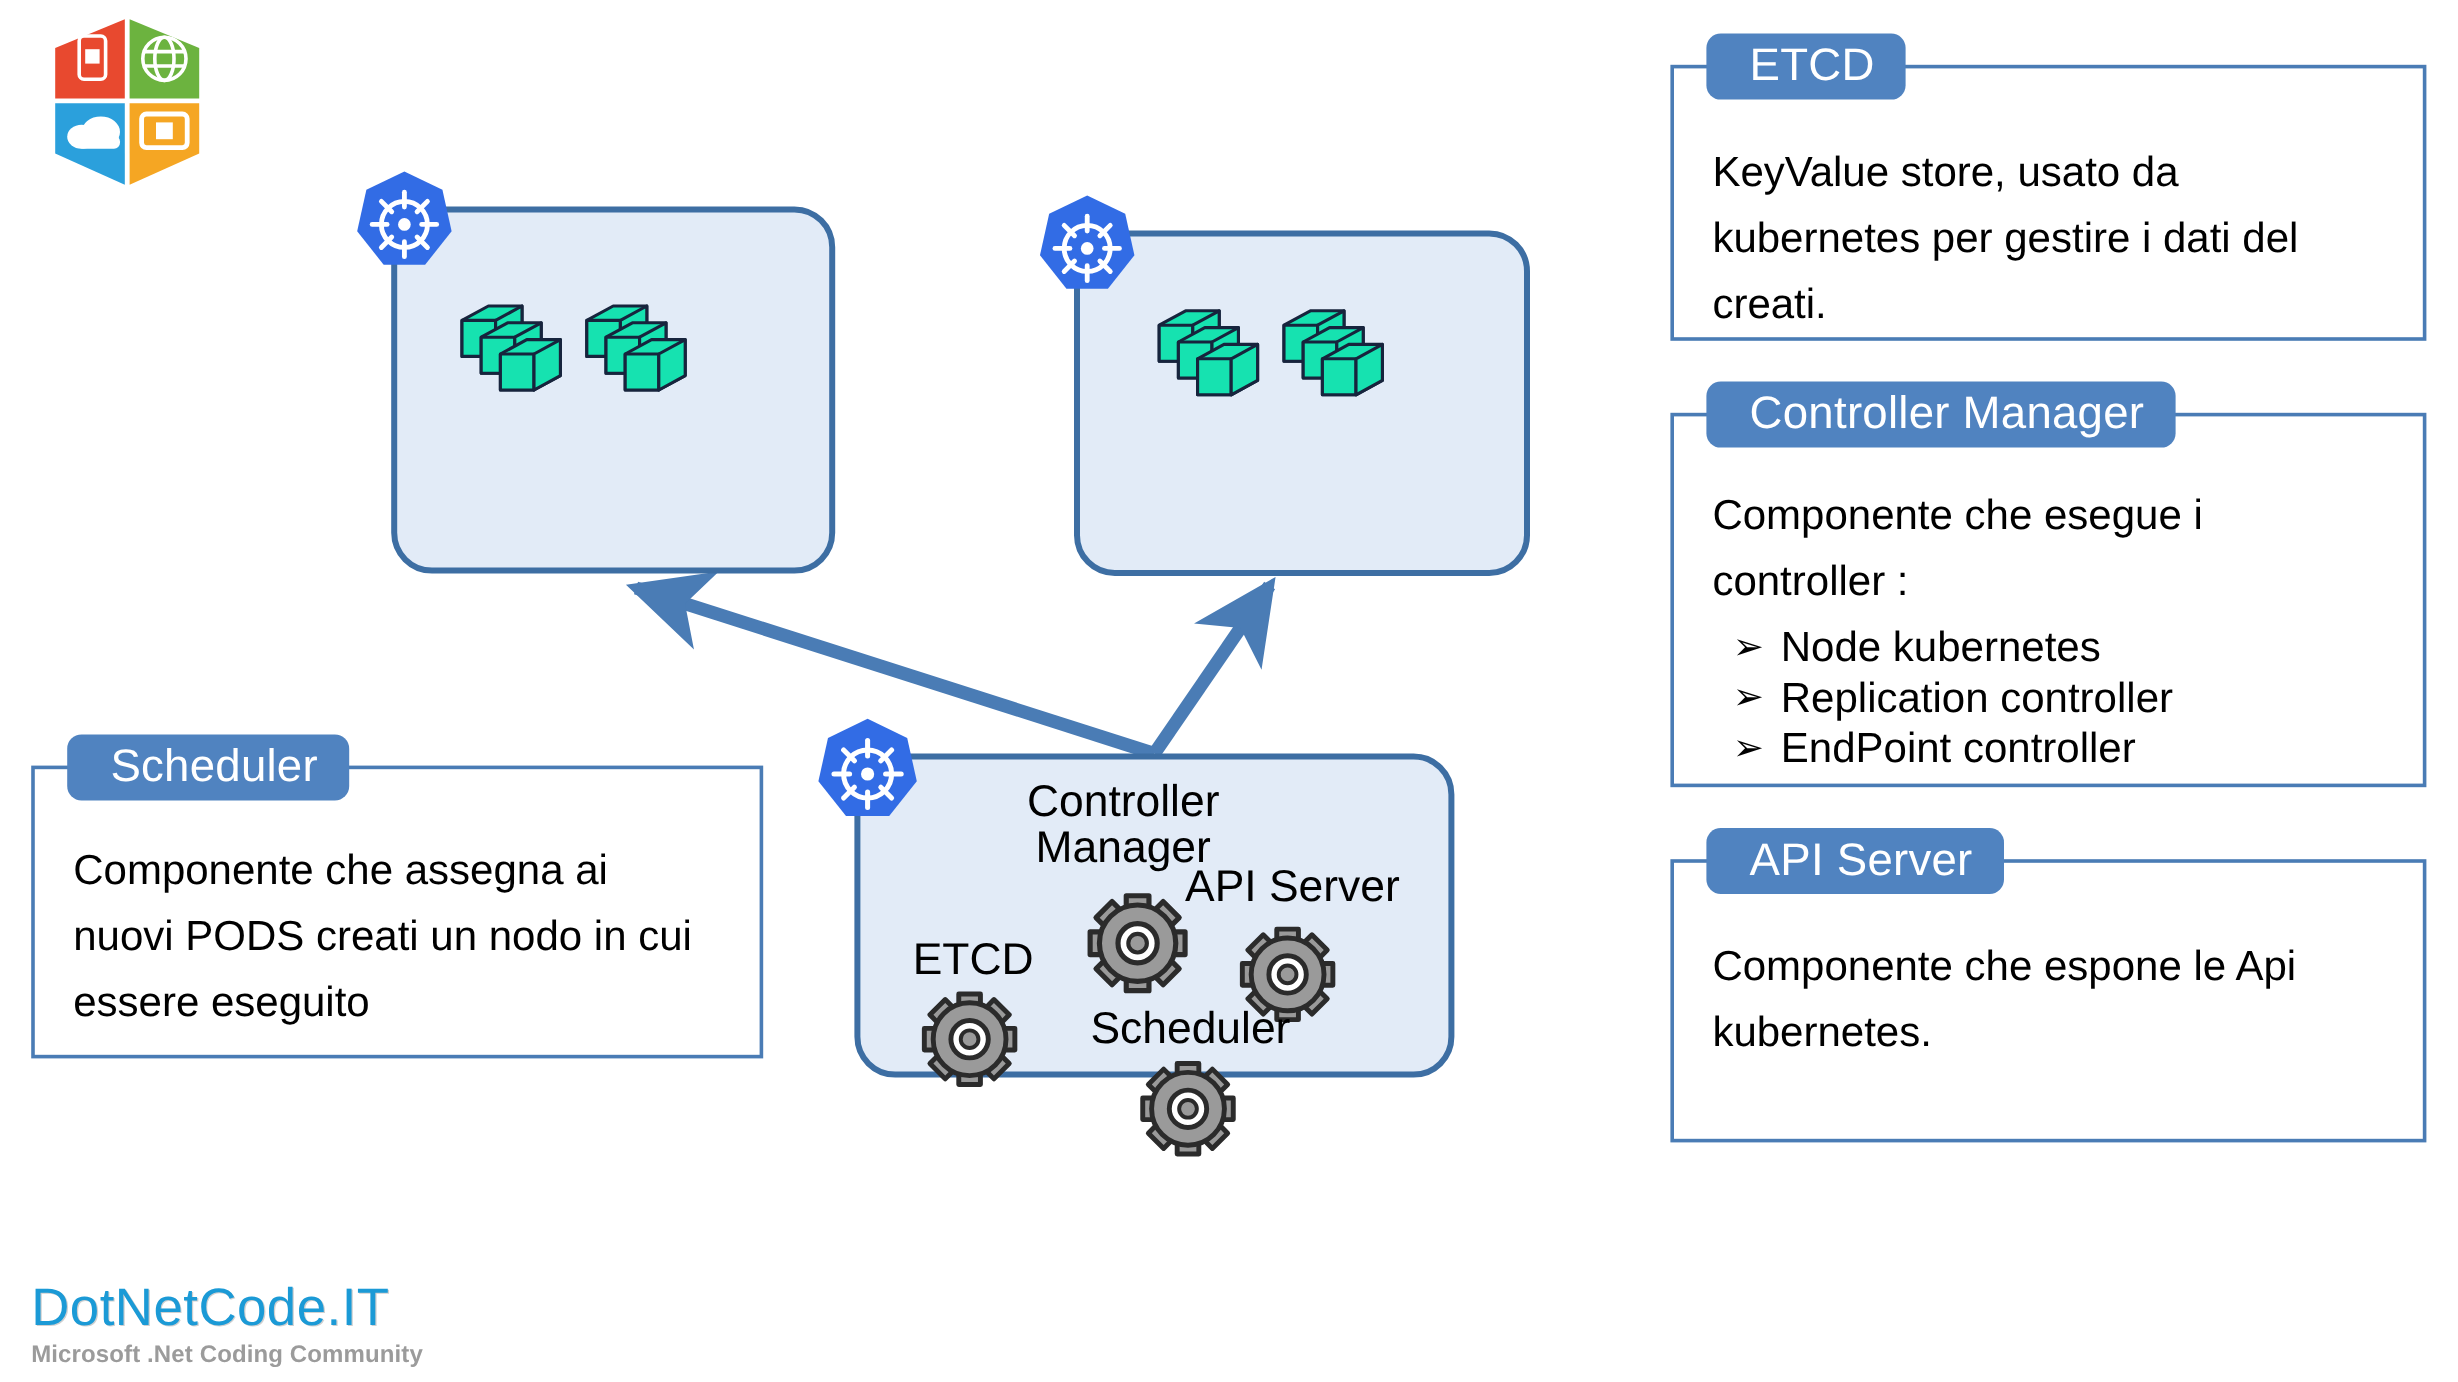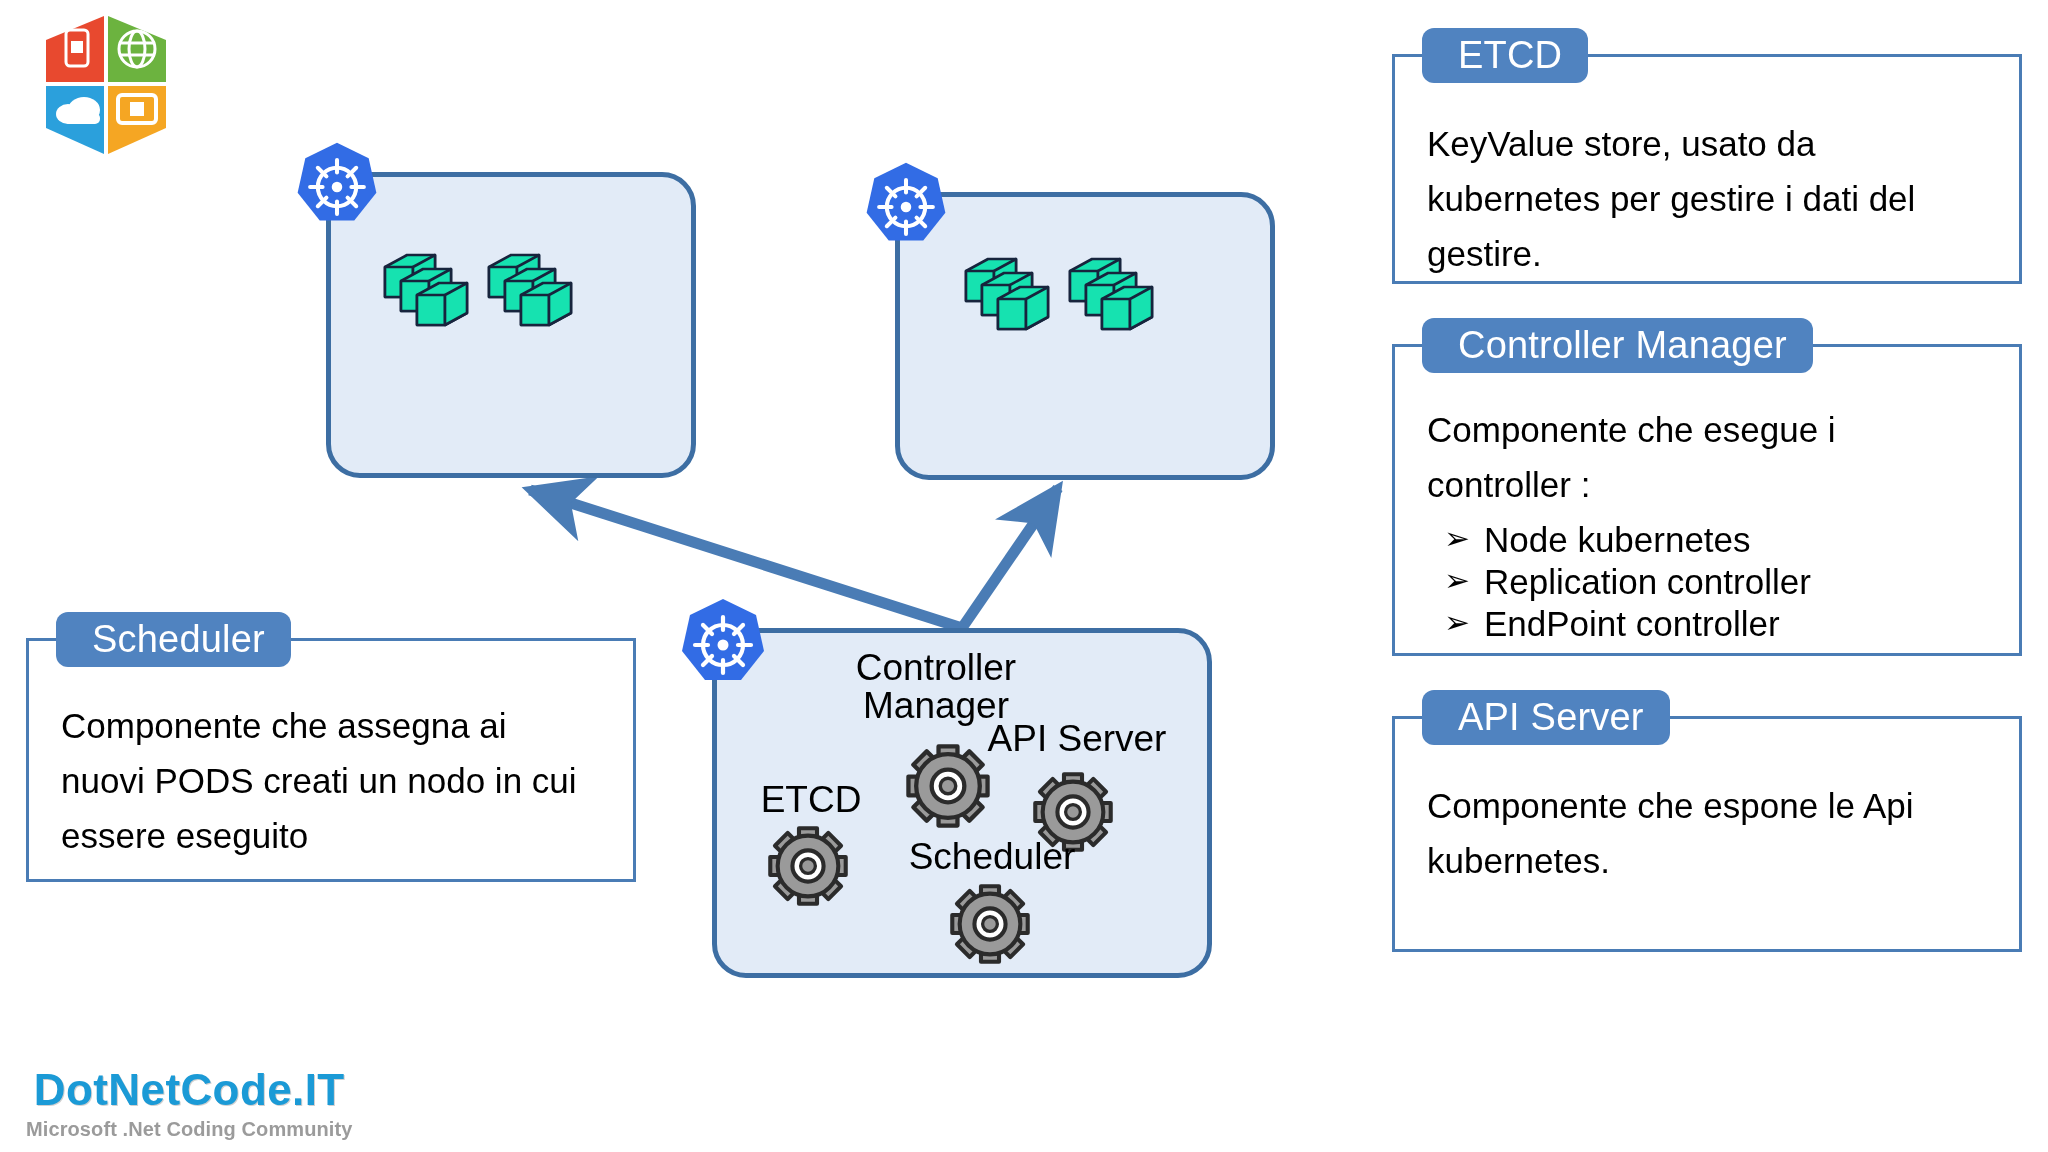--- a/index.html
+++ b/index.html
@@ -74,24 +74,23 @@
     line-height: 1.20;
     z-index: 2;
   }
   .callout-body p { margin: 13px; }
   .bullet-row { display: flex; align-items: flex-start; gap: 14px; margin-left: 30px; }
   .bullet-glyph { flex: 0 0 auto; font-size: 31px; line-height: 1.27; color: #000; }
 
   
   .footer { position: absolute; left: 26px; top: 1068px; }
   .footer-title {
-    font-size: 44px; font-weight: bold; color: #1b9ad6;
+    font-size: 44px; font-weight: normal; color: #1b9ad6;
     letter-spacing: .4px; line-height: 1;
     text-shadow: 1px 1px 0 rgba(120,120,120,.35);
-    text-align: center;
   }
   .footer-sub {
     font-size: 20px; font-weight: bold; color: #9b9b9b;
     letter-spacing: .1px; margin-top: 6px;
   }
 </style>
 </head>
 <body>
 
 <div id="slide">
@@ -245,21 +244,21 @@
         </g>
         <g fill="#16E2B0">
           <path d="M142,72 L164,60 L192,60 L192,90 L170,102 L142,102 Z"></path>
           <path d="M142,72 L170,72 L170,102 L142,102 Z"></path>
           <path d="M170,72 L192,60 L192,90 L170,102 Z"></path>
         </g>
       </g>
     </svg>
   </div>
 
-  <div class="master" style="left:712px; top:628px; width:500px; height:350px;">
+  <div class="master" style="left:712px; top:628px; width:500px; height:270px;">
     <svg class="master-badge" viewBox="0 0 100 100">
       <polygon points="50,4 83,20 91,56 68,85 32,85 9,56 17,20" fill="#326CE5"></polygon>
       <g fill="none" stroke="#fff" stroke-width="4.2" stroke-linecap="round">
         <circle cx="50" cy="50" r="20"></circle>
         <circle cx="50" cy="50" r="5.5" fill="#fff" stroke="none"></circle>
         <line x1="50" y1="22" x2="50" y2="35"></line>
         <line x1="50" y1="65" x2="50" y2="78"></line>
         <line x1="22" y1="50" x2="35" y2="50"></line>
         <line x1="65" y1="50" x2="78" y2="50"></line>
         <line x1="30" y1="30" x2="39" y2="39"></line>
@@ -364,21 +363,21 @@
       <p>essere eseguito</p>
     </div>
   </div>
 
   <div class="callout" style="left:1392px; top:28px; width:630px; height:256px;">
     <div class="callout-frame"></div>
     <div class="callout-head">ETCD</div>
     <div class="callout-body" style="top:82px; left:22px;">
       <p>KeyValue store, usato da</p>
       <p>kubernetes per gestire i dati del</p>
-      <p>gestire.</p>
+      <p>creati.</p>
     </div>
   </div>
 
   <div class="callout" style="left:1392px; top:318px; width:630px; height:338px;">
     <div class="callout-frame"></div>
     <div class="callout-head">Controller Manager</div>
     <div class="callout-body" style="top:78px; left:22px;">
       <p>Componente che esegue i</p>
       <p>controller :</p>
       <div class="bullet-row">

